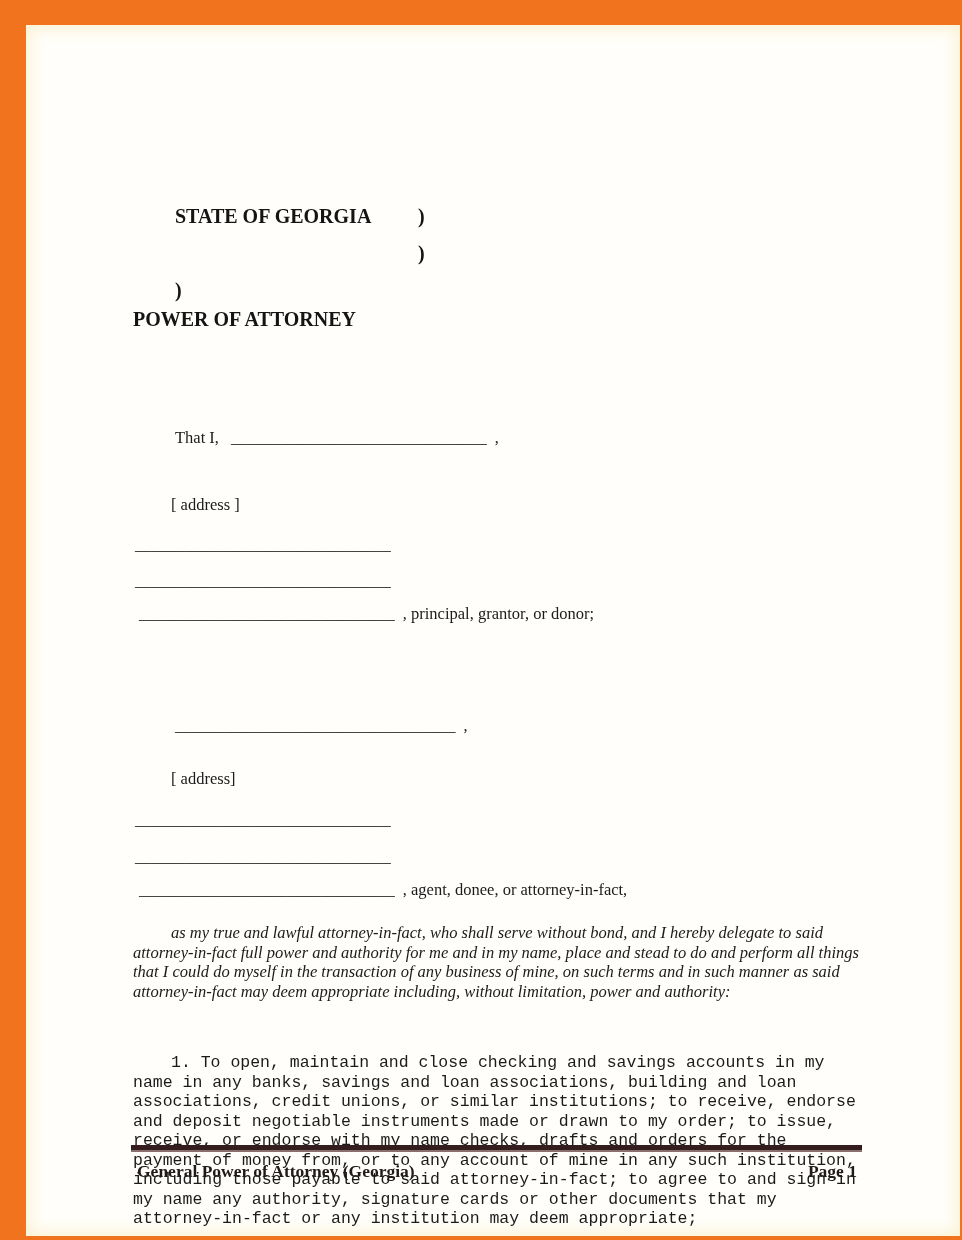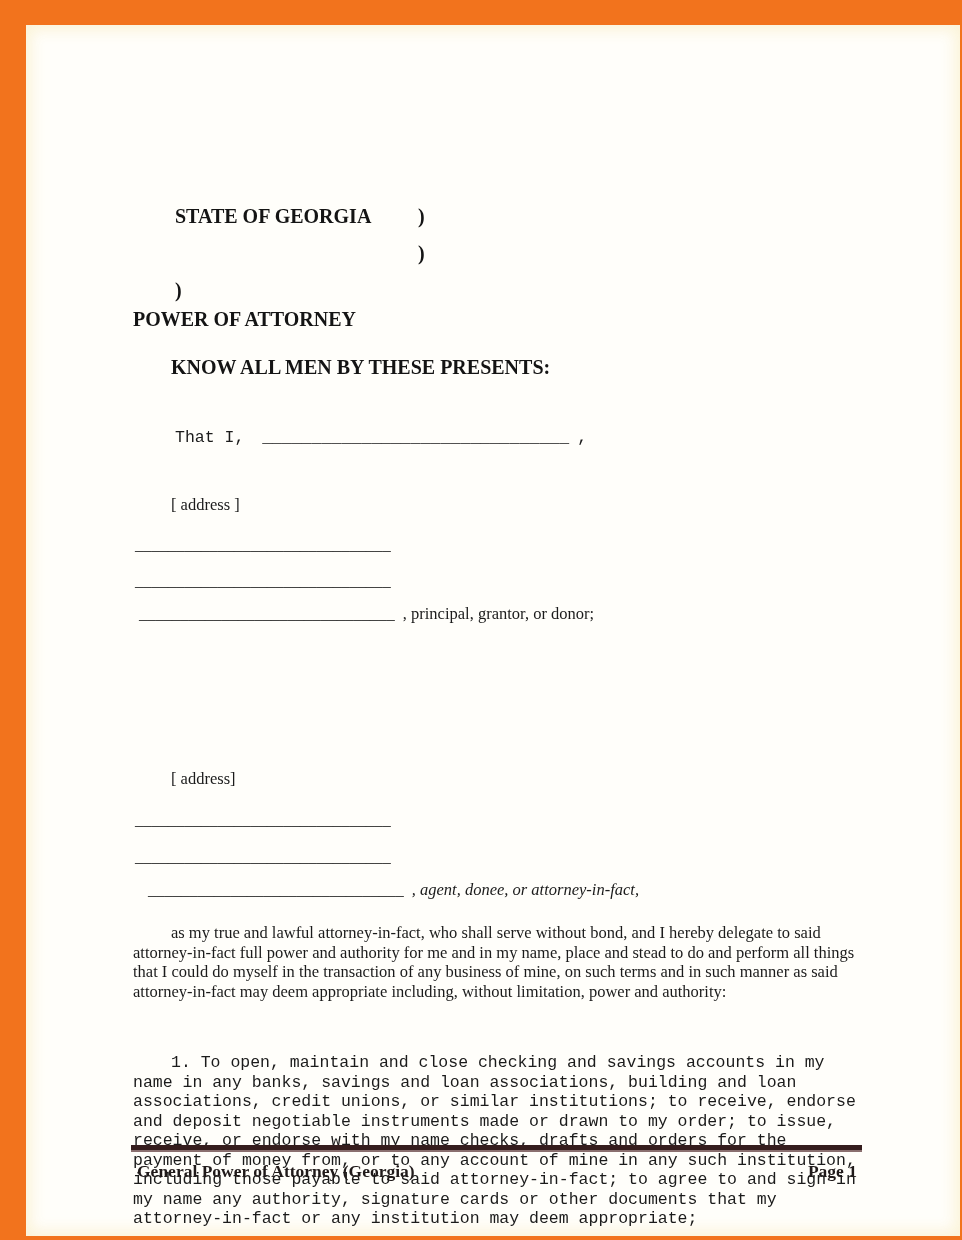--- a/index.html
+++ b/index.html
@@ -31,39 +31,39 @@
     display: grid;
     grid-template-columns: 243px auto;
     line-height: 29px;
   }
   .title-row {
     left: 117px; top: 292px; width: 728px;
     text-align: left;
   }
   .presents-row { left: 155px; top: 340px; }
 
-  .that-i-row { left: 155px; top: 412px; font-family: Liberation Mono, monospace; }
+  .that-i-row { left: 155px; top: 412px; }
   .address-label-1 { left: 155px; top: 479px; }
   .blank-row-1 { left: 119px; top: 519px; }
   .blank-row-2 { left: 119px; top: 555px; }
   .principal-row { left: 119px; top: 588px; }
 
   .being-para {
     left: 117px; top: 648px; width: 730px;
     text-indent: 38px; line-height: 19.5px;
   }
   .appoint-blank-row { left: 155px; top: 700px; }
   .address-label-2 { left: 155px; top: 753px; text-align: center; }
   .blank-row-3 { left: 119px; top: 794px; }
   .blank-row-4 { left: 119px; top: 831px; }
-  .agent-row { left: 128px; top: 864px; font-style: italic; }
+  .agent-row { left: 119px; top: 864px; }
 
   .powers-para {
     left: 117px; top: 907px; width: 730px;
-    text-indent: 38px; line-height: 19.5px;
+    text-indent: 38px; line-height: 19.5px; font-style: italic;
   }
   .clause-para {
     left: 117px; top: 1037px; width: 730px;
     text-indent: 38px; line-height: 19.5px; font-family: Liberation Mono, monospace;
   }
 
   .footer-bar {
     left: 115px; top: 1129px; width: 731px; height: 7px;
     background: linear-gradient(to bottom, #351D1D 0%, #351D1D 68%, #8A6F6F 68%, #8A6F6F 100%);
   }
@@ -82,30 +82,30 @@
   <div class="abs venue-grid doc-bold">
     <div>STATE OF GEORGIA</div>
     <div>)</div>
     <div>&nbsp;</div>
     <div>)</div>
     <div>)</div>
   </div>
 
   <div class="abs title-row doc-bold">POWER OF ATTORNEY</div>
 
-  <div class="abs presents-row doc-bold">KNOW ALL MEN BY THESE PRESENTS:</div>
 
   <div class="abs that-i-row doc-text"><span>That I,</span> <span>_______________________________</span><span>,</span></div>
 
   <div class="abs address-label-1 doc-text">[ address ]</div>
   <div class="abs blank-row-1 doc-text">_______________________________</div>
   <div class="abs blank-row-2 doc-text">_______________________________</div>
   <div class="abs principal-row doc-text"><span>_______________________________</span><span>, principal, grantor, or donor;</span></div>
 
 
+  <div class="abs appoint-blank-row doc-text"><span>__________________________________</span><span>,</span></div>
 
   <div class="abs address-label-2 doc-text">[ address]</div>
   <div class="abs blank-row-3 doc-text">_______________________________</div>
   <div class="abs blank-row-4 doc-text">_______________________________</div>
   <div class="abs agent-row doc-text"><span>_______________________________</span><span>, agent, donee, or attorney-in-fact,</span></div>
 
   <div class="abs powers-para doc-text">as my true and lawful attorney-in-fact, who shall serve without bond, and I hereby delegate to said attorney-in-fact full power and authority for me and in my name, place and stead to do and perform all things that I could do myself in the transaction of any business of mine, on such terms and in such manner as said attorney-in-fact may deem appropriate including, without limitation, power and authority:</div>
 
   <div class="abs clause-para doc-text">1. To open, maintain and close checking and savings accounts in my name in any banks, savings and loan associations, building and loan associations, credit unions, or similar institutions; to receive, endorse and deposit negotiable instruments made or drawn to my order; to issue, receive, or endorse with my name checks, drafts and orders for the payment of money from, or to any account of mine in any such institution, including those payable to said attorney-in-fact; to agree to and sign in my name any authority, signature cards or other documents that my attorney-in-fact or any institution may deem appropriate;</div>
 

